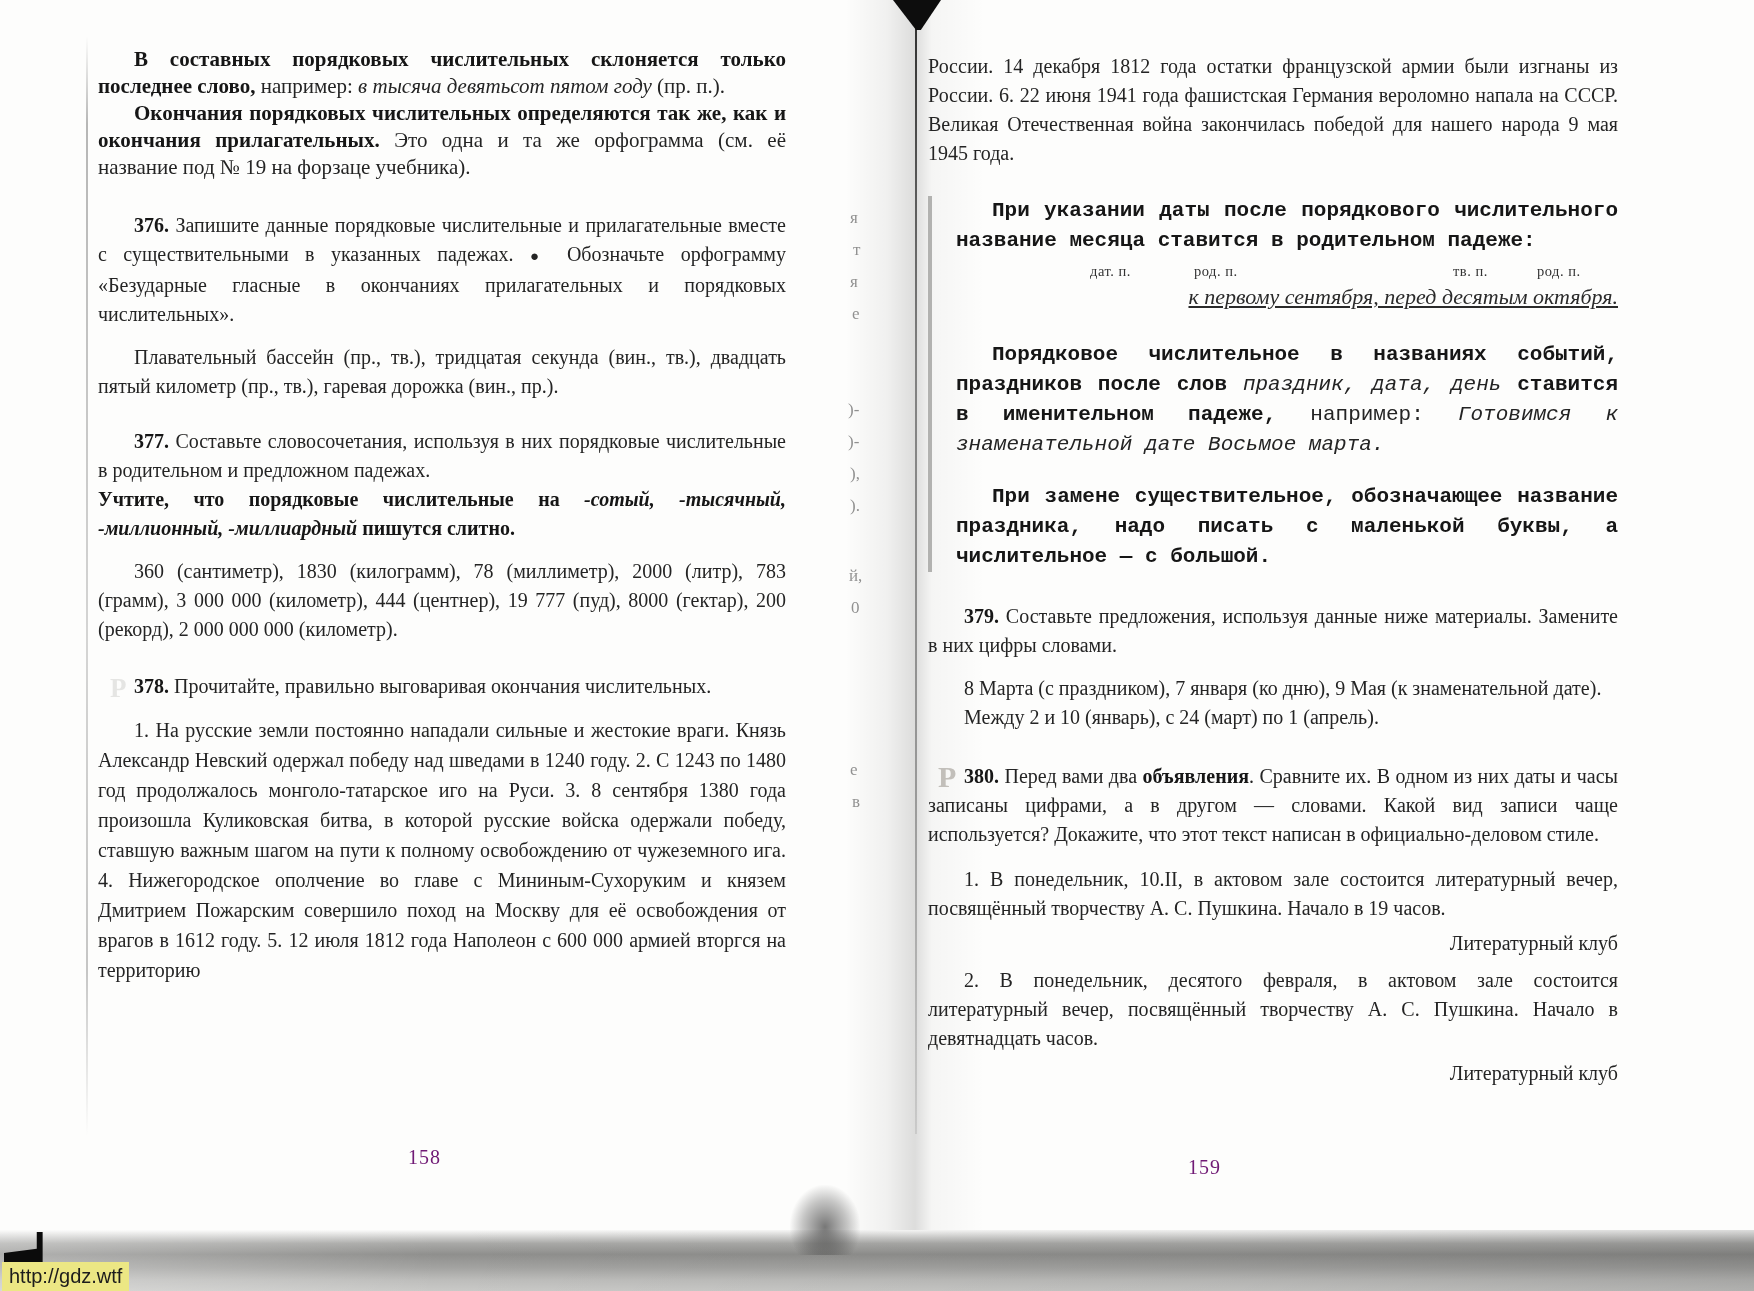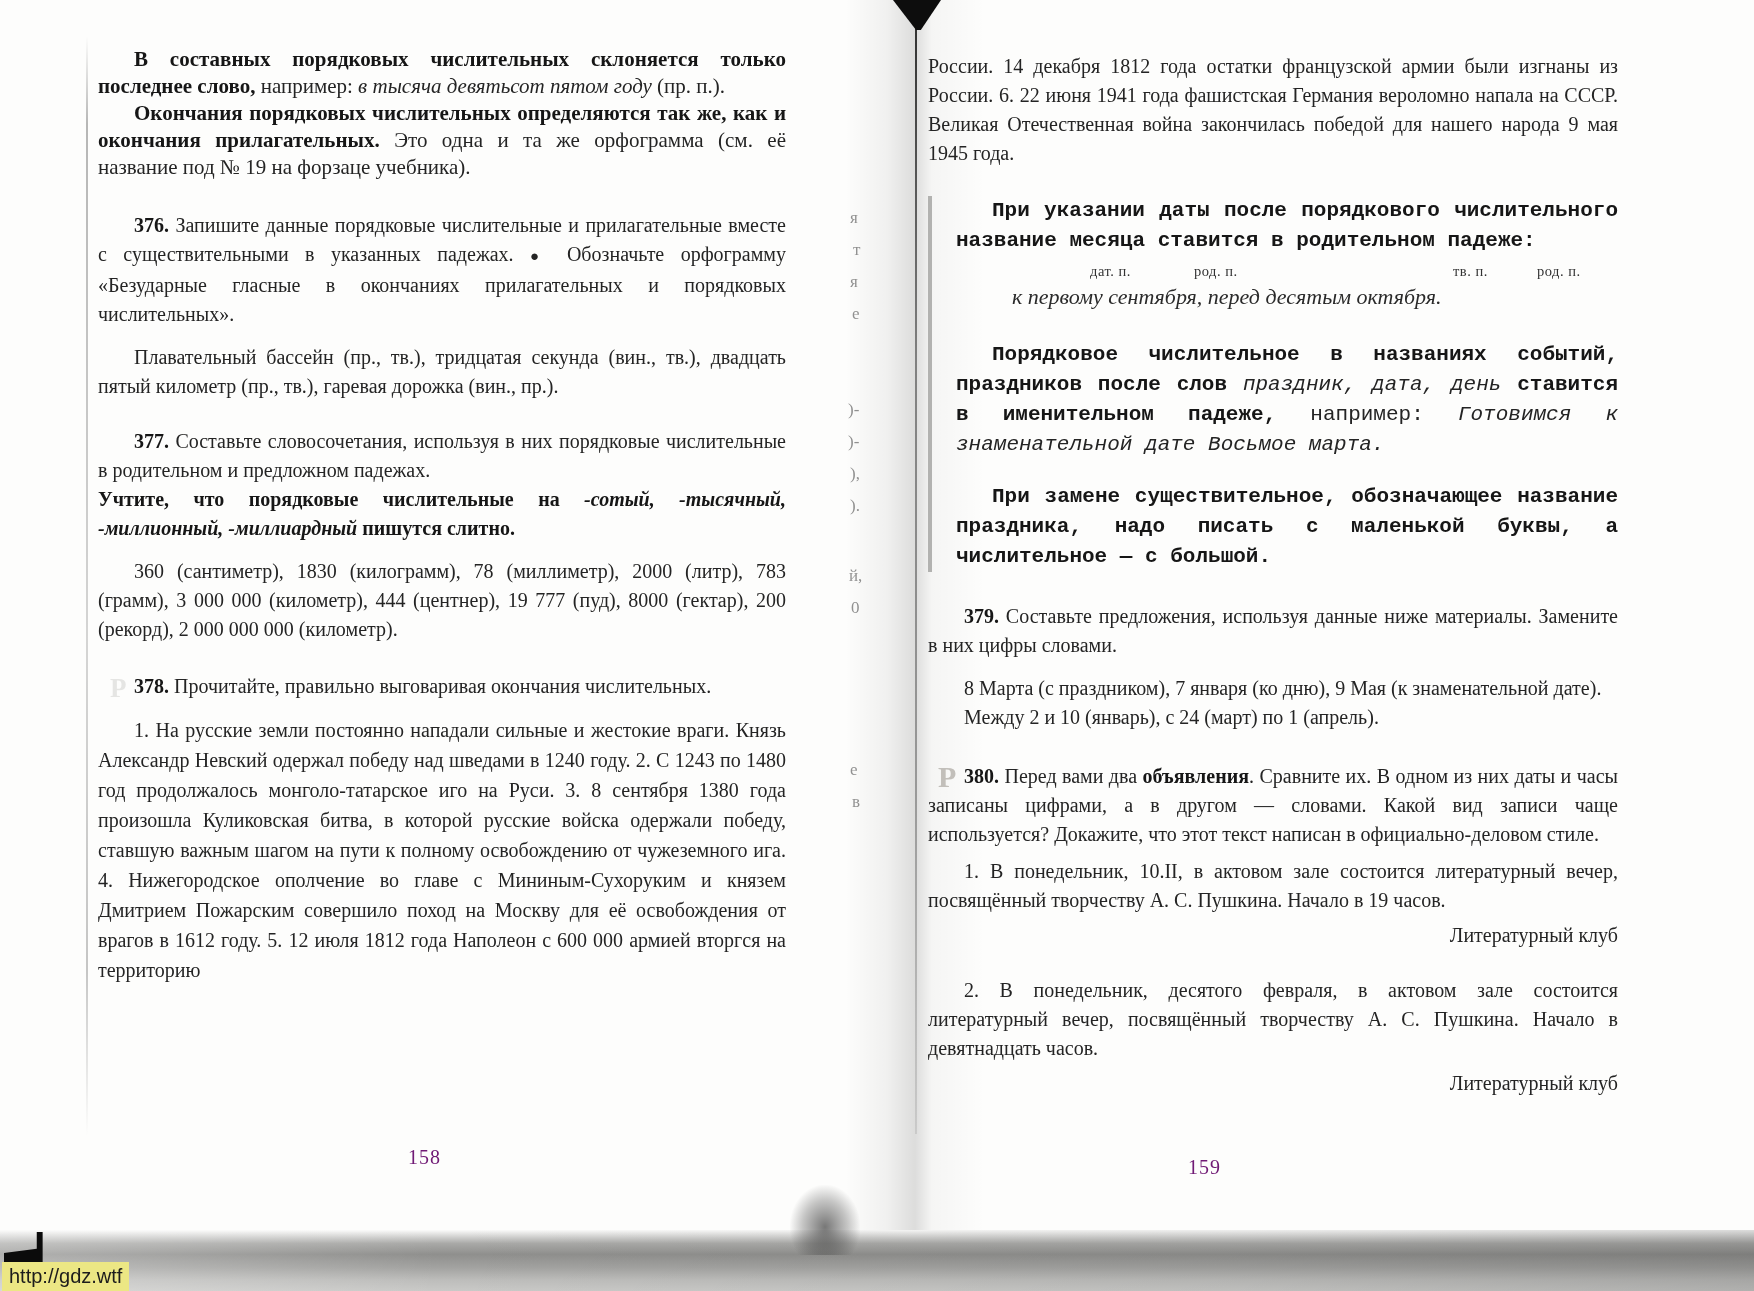--- a/index.html
+++ b/index.html
@@ -72,44 +72,45 @@
   .right-col { left: 928px; top: 52px; width: 690px; }
 
   .para { margin: 0; text-align: justify; font-size: 20px; line-height: 29px; color: #242424; }
   .ind { text-indent: 36px; }
   .rel { position: relative; }
   .b  { font-weight: bold; color: #161616; }
   .i  { font-style: italic; }
   .intro { font-size: 21px; line-height: 27px; }
   .lh30 { line-height: 30px; }
   .mt8  { margin-top: 8px; }
-  .mt12 { margin-top: 26px; }
+  .mt12 { margin-top: 8px; }
   .mt14 { margin-top: 14px; }
-  .mt16 { margin-top: 8px; }
+  .mt16 { margin-top: 16px; }
   .mt22 { margin-top: 22px; }
   .mt26 { margin-top: 26px; }
   .mt28 { margin-top: 28px; }
   .mt30 { margin-top: 30px; }
 
   .bullet { font-size: 15px; }
 
   .xword { position: relative; }
   .xmark { position: absolute; top: -14px; left: 40%; font-size: 13px; font-style: normal; color: #2a2a2a; }
 
   .rules {
     margin-top: 28px;
     border-left: 4px solid #b2b2b0;
     padding-left: 24px;
     position: relative;
   }
   .rules .para { font-size: 21px; line-height: 30px; font-family: Liberation Mono, monospace; }
   .rule-example {
     position: relative; margin-top: 28px; height: 34px;
-    font-size: 22px; font-style: italic; text-align: left; padding-left: 56px;
+    font-size: 22px; font-style: italic; text-align: right; padding-left: 56px;
     color: #2a2a2a;
+    text-decoration: underline;
   }
   .case-label {
     position: absolute; top: -21px; font-size: 14.5px; font-style: normal;
     letter-spacing: 0.5px; color: #333;
   }
 
   .r-marker {
     position: absolute; left: -26px; top: 0; font-weight: bold;
     font-size: 30px; color: #c2bfba; line-height: 30px;
   }

